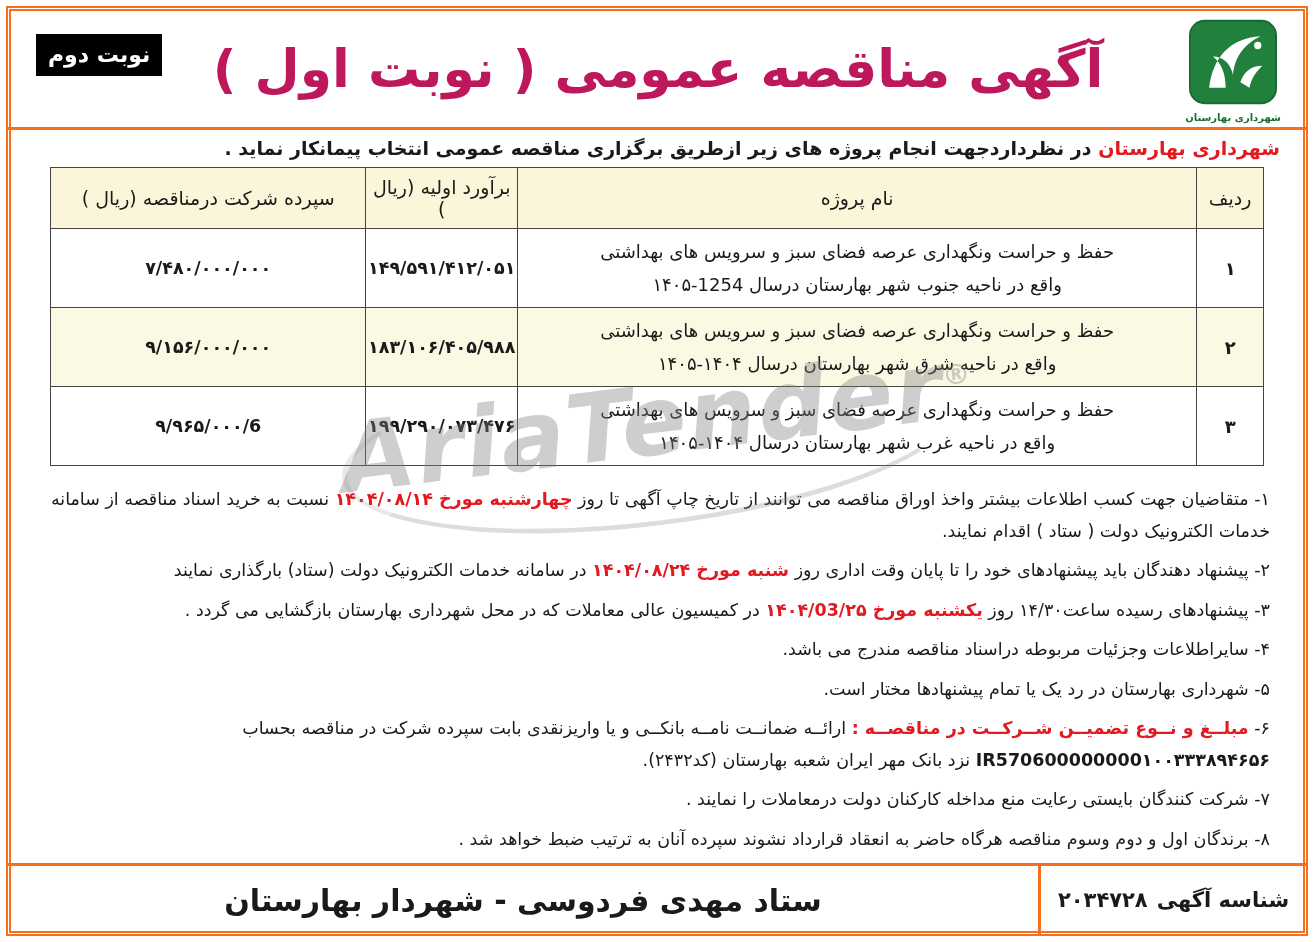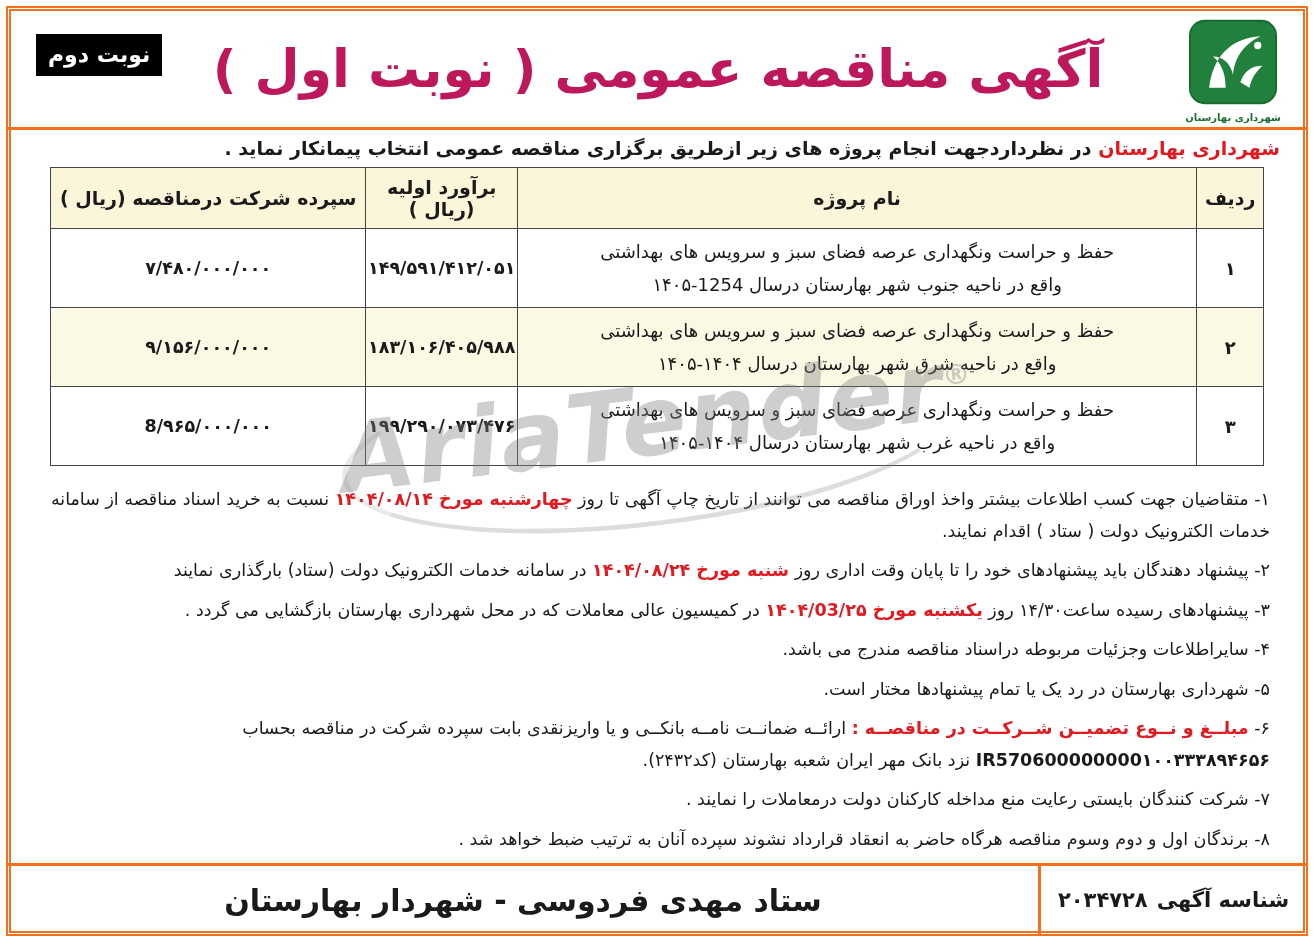--- a/index.html
+++ b/index.html
@@ -63,29 +63,29 @@
   table {
     width:100%; border-collapse:collapse;
     border:1.5px solid #333;
   }
   th, td {
     border:1px solid #444;
     text-align:center; vertical-align:middle;
   }
   thead th {
     background:#fbf5da;
-    font-size:19px; font-weight:bold;
+    font-size:19px; font-weight:normal;
     padding:8px 4px;
   }
   tbody tr { height:79px; }
   tbody tr.alt td { background:#fbf8e4; }
   td.cell-no { font-size:18px; font-weight:bold; width:5.5%; }
   td.cell-project { width:56%; font-size:18px; line-height:1.85; padding:4px 10px; }
   td.cell-estimate { width:12.5%; }
-  td.cell-deposit { width:26%;border-radius:10px; }
+  td.cell-deposit { width:26%; }
   td.num { font-size:17.5px; font-weight:bold; }
   
   .conditions {
     padding:8px 28px 0 24px;
     font-size:17.5px;
     line-height:1.8;
     text-align:right;
   }
   .cond { margin:8px; }
   .account { font-weight:bold; unicode-bidi:embed; }
@@ -187,21 +187,21 @@
           <td class="cell-estimate num">۱۸۳/۱۰۶/۴۰۵/۹۸۸</td>
           <td class="cell-deposit num">۹/۱۵۶/۰۰۰/۰۰۰</td>
         </tr>
         <tr>
           <td class="cell-no">۳</td>
           <td class="cell-project">
             <div>حفظ و حراست ونگهداری عرصه فضای سبز و سرویس های بهداشتی</div>
             <div>واقع در ناحیه غرب  شهر بهارستان درسال ۱۴۰۴-۱۴۰۵</div>
           </td>
           <td class="cell-estimate num">۱۹۹/۲۹۰/۰۷۳/۴۷۶</td>
-          <td class="cell-deposit num">8/۹۶۵/۰۰۰/۰۰۰</td>
+          <td class="cell-deposit num">۹/۹۶۵/۰۰۰/6</td>
         </tr>
       </tbody>
     </table>
   </div>
 
   <div class="conditions">
     <div class="cond">
       <span>۱- متقاضیان جهت کسب اطلاعات بیشتر واخذ اوراق مناقصه می توانند از تاریخ چاپ آگهی تا روز </span><span class="red-strong">چهارشنبه مورخ ۱۴۰۴/۰۸/۱۴</span><span> نسبت به خرید اسناد مناقصه از سامانه خدمات الکترونیک دولت ( ستاد )  اقدام نمایند.</span>
     </div>
     <div class="cond">

